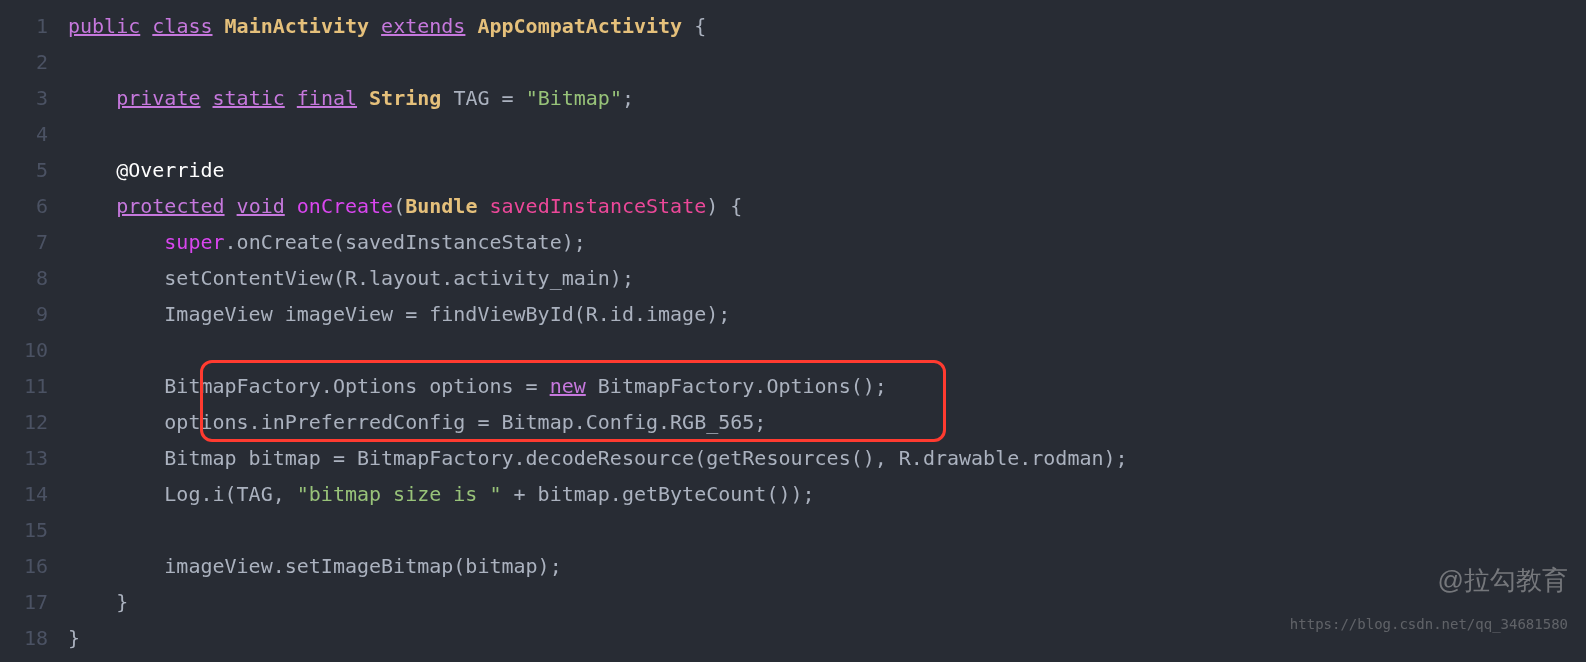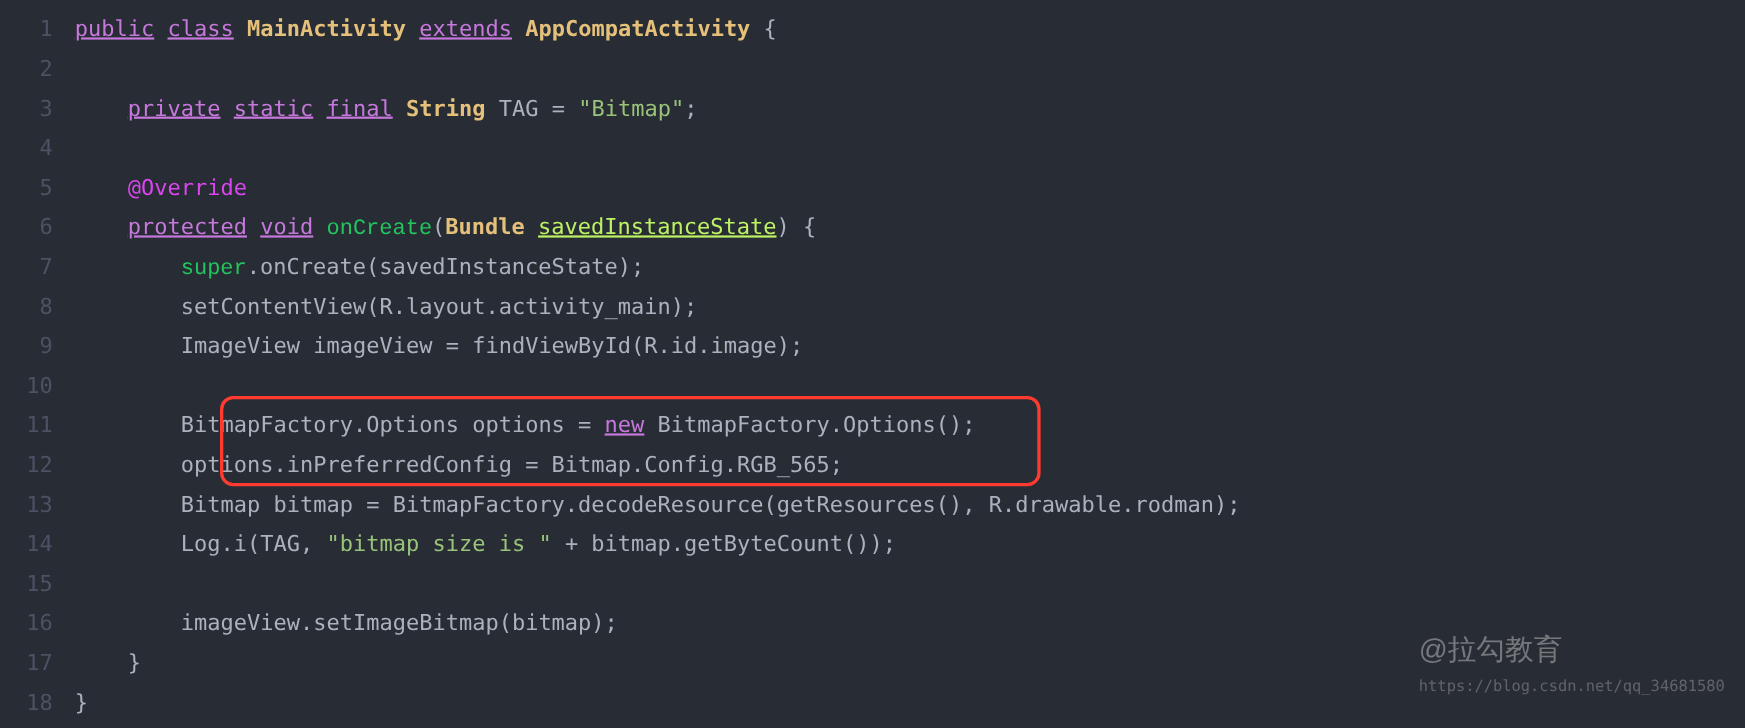--- a/index.html
+++ b/index.html
@@ -32,52 +32,53 @@
     padding-right: 20px;
     user-select: none;
   }
   .code {
     display: inline-block;
     white-space: pre;
   }
   
   .kw  { color: #c678dd; text-decoration: underline; }           
   .cls { color: #e5c07b; font-weight: bold; }           
-  .fn  { color: #bef264; text-decoration: underline; }           
+  .fn  { color: #ec4899; }           
   .str { color: #98c379; }           
-  .ann { color: #d946ef; }           
+  .ann { color: #ffffff; }           
   .pl  { color: #abb2bf; }           
-  .fnOrange { color: #22c55e; font-family: Liberation Mono, monospace; }
+  .fnOrange { color: #d946ef; }
 
   .highlight-box {
     position: absolute;
     border: 3px solid #ff3b30;
     border-radius: 12px;
     left: 200px;
     top: 360px;
     width: 740px;
     height: 76px;
     pointer-events: none;
   }
 
   .watermark {
     position: absolute;
     right: 18px;
     bottom: 30px;
     color: rgba(210,210,210,0.45);
     font-family: "PingFang SC","Microsoft YaHei",sans-serif;
     font-size: 26px;
+    text-align: right;
     pointer-events: none;
   }
   .watermark .small {
     display: block;
     font-size: 14px;
     color: rgba(200,200,200,0.35);
     font-family: "Menlo","Consolas",monospace;
-    margin-top: 8px;
+    margin-top: 18px;
   }
 </style>
 </head>
 <body>
 
 <div class="editor" id="editor"><div class="line"><span class="gutter">1</span><span class="code"><span class="kw">public</span><span class="pl"> </span><span class="kw">class</span><span class="pl"> </span><span class="cls">MainActivity</span><span class="pl"> </span><span class="kw">extends</span><span class="pl"> </span><span class="cls">AppCompatActivity</span><span class="pl"> {</span></span></div><div class="line"><span class="gutter">2</span><span class="code"></span></div><div class="line"><span class="gutter">3</span><span class="code"><span class="pl">    </span><span class="kw">private</span><span class="pl"> </span><span class="kw">static</span><span class="pl"> </span><span class="kw">final</span><span class="pl"> </span><span class="cls">String</span><span class="pl"> </span><span class="pl">TAG = </span><span class="str">"Bitmap"</span><span class="pl">;</span></span></div><div class="line"><span class="gutter">4</span><span class="code"></span></div><div class="line"><span class="gutter">5</span><span class="code"><span class="pl">    </span><span class="ann">@Override</span></span></div><div class="line"><span class="gutter">6</span><span class="code"><span class="pl">    </span><span class="kw">protected</span><span class="pl"> </span><span class="kw">void</span><span class="pl"> </span><span class="fnOrange">onCreate</span><span class="pl">(</span><span class="cls">Bundle</span><span class="pl"> </span><span class="fn">savedInstanceState</span><span class="pl">) {</span></span></div><div class="line"><span class="gutter">7</span><span class="code"><span class="pl">        </span><span class="fnOrange">super</span><span class="pl">.onCreate(savedInstanceState);</span></span></div><div class="line"><span class="gutter">8</span><span class="code"><span class="pl">        setContentView(R.layout.activity_main);</span></span></div><div class="line"><span class="gutter">9</span><span class="code"><span class="pl">        ImageView imageView = findViewById(R.id.image);</span></span></div><div class="line"><span class="gutter">10</span><span class="code"></span></div><div class="line"><span class="gutter">11</span><span class="code"><span class="pl">        BitmapFactory.Options options = </span><span class="kw">new</span><span class="pl"> BitmapFactory.Options();</span></span></div><div class="line"><span class="gutter">12</span><span class="code"><span class="pl">        options.inPreferredConfig = Bitmap.Config.RGB_565;</span></span></div><div class="line"><span class="gutter">13</span><span class="code"><span class="pl">        Bitmap bitmap = BitmapFactory.decodeResource(getResources(), R.drawable.rodman);</span></span></div><div class="line"><span class="gutter">14</span><span class="code"><span class="pl">        Log.i(TAG, </span><span class="str">"bitmap size is "</span><span class="pl"> + bitmap.getByteCount());</span></span></div><div class="line"><span class="gutter">15</span><span class="code"></span></div><div class="line"><span class="gutter">16</span><span class="code"><span class="pl">        imageView.setImageBitmap(bitmap);</span></span></div><div class="line"><span class="gutter">17</span><span class="code"><span class="pl">    }</span></span></div><div class="line"><span class="gutter">18</span><span class="code"><span class="pl">}</span></span></div></div>
 
 <div class="highlight-box"></div>
 
 <div class="watermark">

